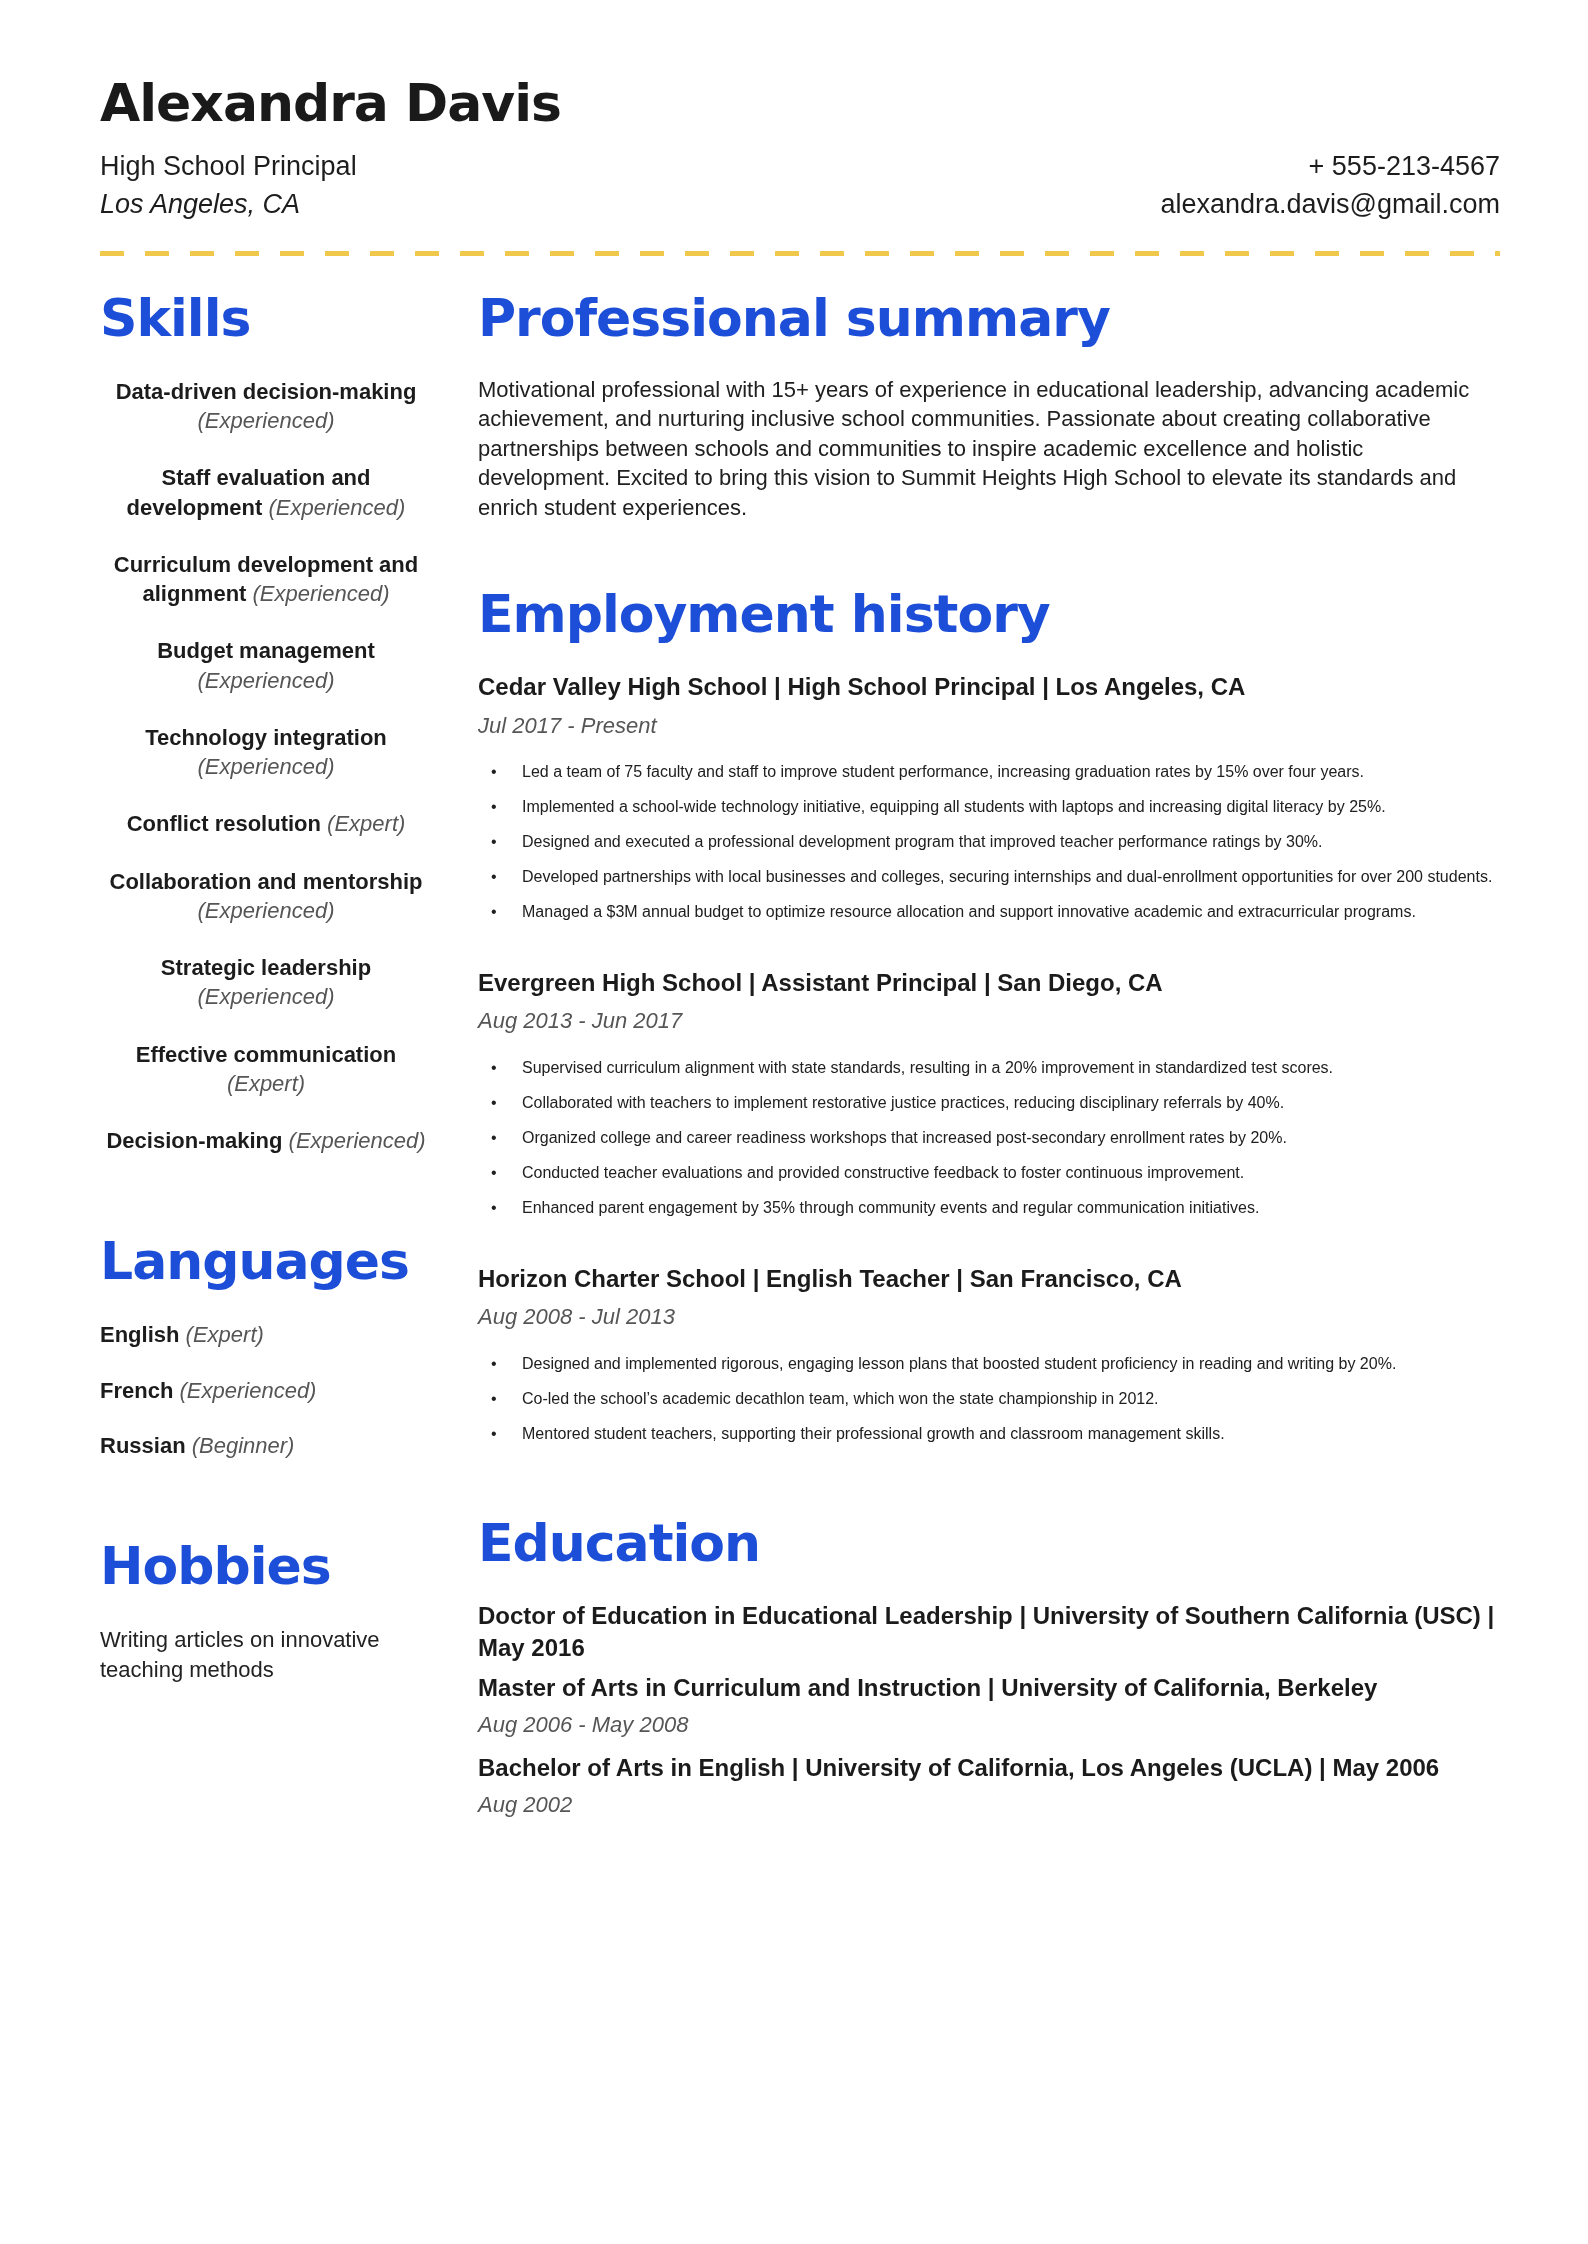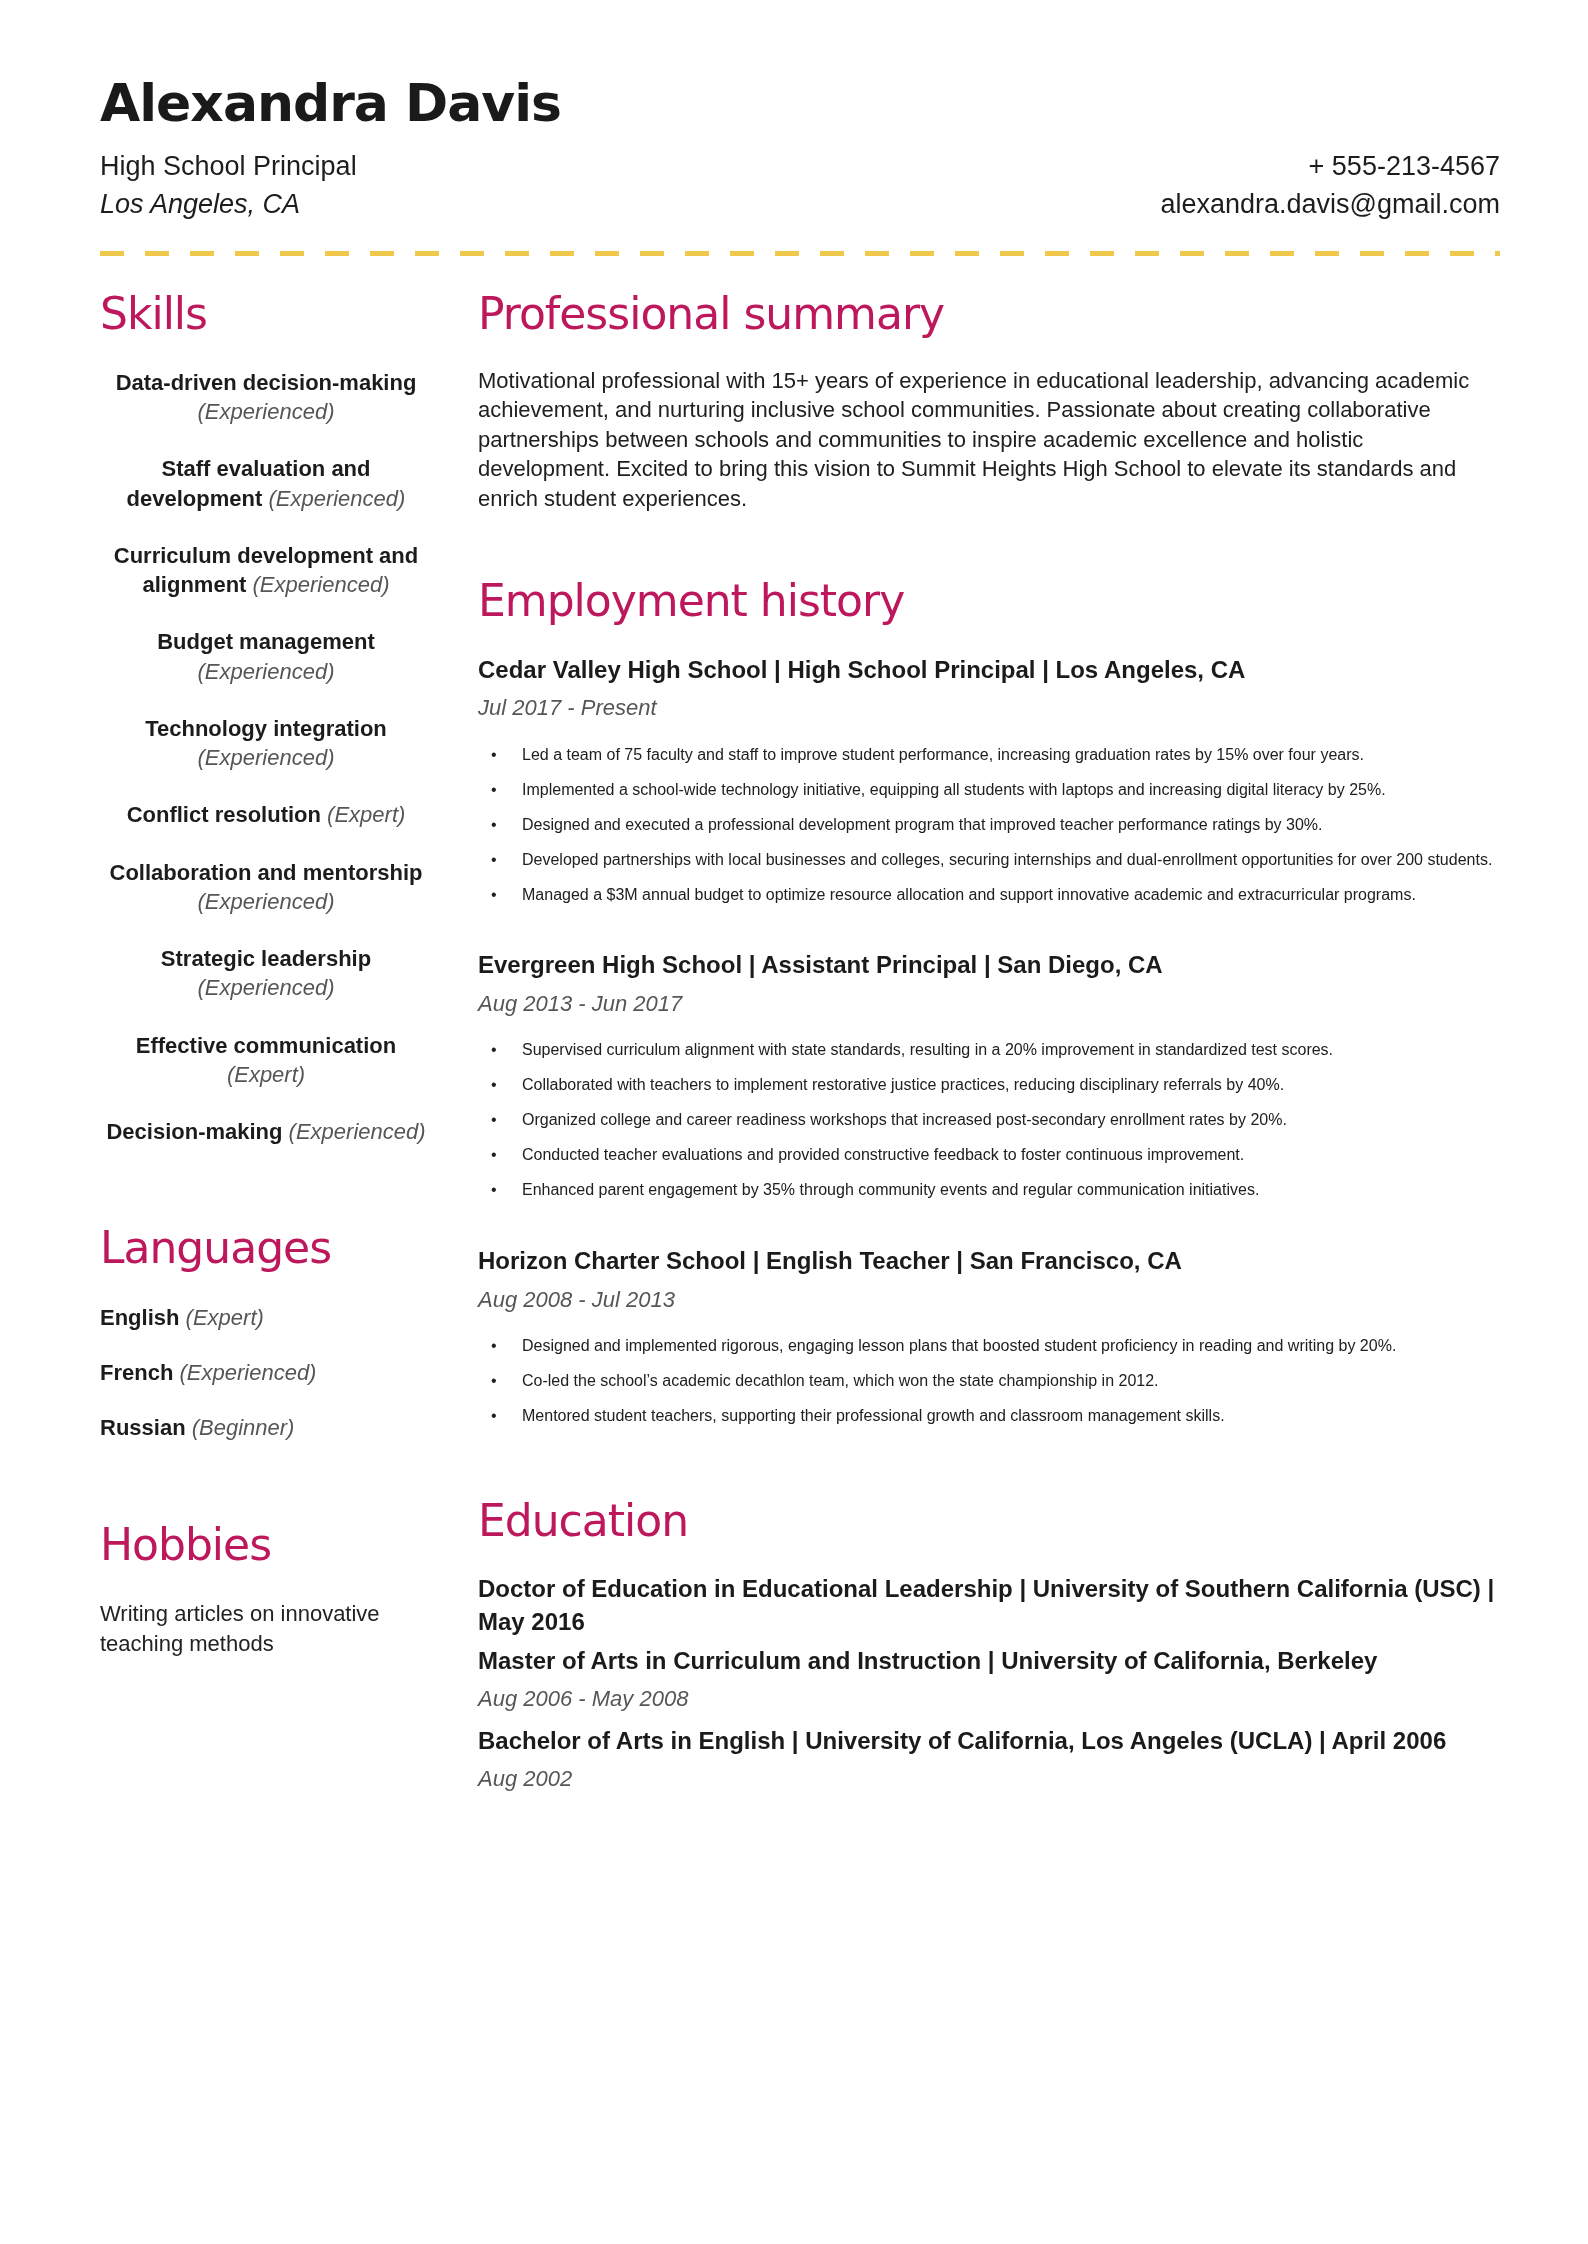--- a/index.html
+++ b/index.html
@@ -39,26 +39,26 @@
     background: repeating-linear-gradient(90deg, #F0C84B 0 24px, transparent 24px 45px);
   }
 
   
   .columns { display: flex; gap: 46px; align-items: flex-start; }
   .sidebar { width: 332px; flex: 0 0 332px; }
   .main { flex: 1 1 auto; min-width: 0; }
 
   h2.section {
     font-family: "DejaVu Sans", "Liberation Sans", sans-serif;
-    font-size: 44px;
-    font-weight: 400;
+    font-size: 52px;
+    font-weight: 700;
     letter-spacing: -1px;
     line-height: 1.1;
     margin: 0 0 28px 0;
-    color: #be185d;
+    color: #1d4ed8;
   }
   .sidebar h2.section { margin-bottom: 30px; }
   .mt-side { margin-top: 78px !important; }
   .mt-main { margin-top: 64px !important; }
   .mt-main-lg { margin-top: 70px !important; }
 
   
   .skill-item { font-size: 22px; line-height: 1.33; margin-bottom: 28px; text-align: center; }
   .skill-name { font-weight: 700; color: #1c1c1c; }
   .skill-level { font-style: italic; color: #565656; }
@@ -227,19 +227,19 @@
       <h2 class="section mt-main-lg">Education</h2>
 
       <div class="edu-entry">
         <h3 class="entry-heading">Doctor of Education in Educational Leadership | University of Southern California (USC) | May 2016</h3>
       </div>
       <div class="edu-entry">
         <h3 class="entry-heading">Master of Arts in Curriculum and Instruction | University of California, Berkeley</h3>
         <div class="dates">Aug 2006 - May 2008</div>
       </div>
       <div class="edu-entry">
-        <h3 class="entry-heading">Bachelor of Arts in English | University of California, Los Angeles (UCLA) | April 2006</h3>
+        <h3 class="entry-heading">Bachelor of Arts in English | University of California, Los Angeles (UCLA) | May 2006</h3>
         <div class="dates">Aug 2002</div>
       </div>
 
     </main>
   </div>
 </div>
 
 </body></html>

